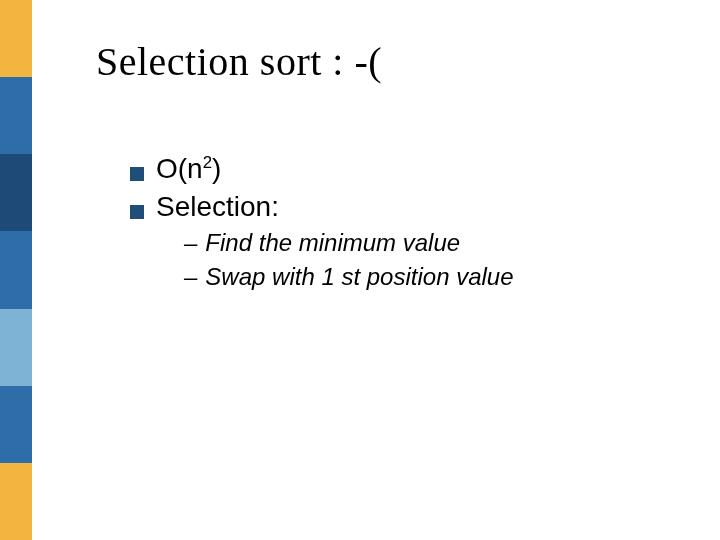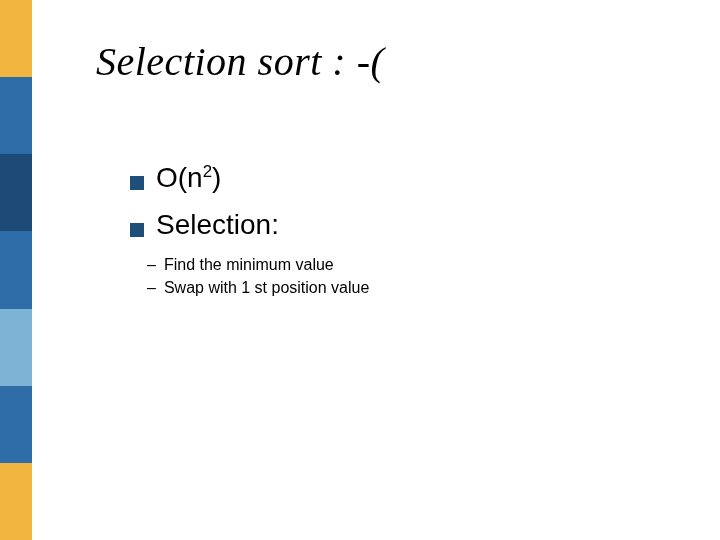--- a/index.html
+++ b/index.html
@@ -37,55 +37,55 @@
   .s6 { background: #f1b540; }
 
   .title {
     position: absolute;
     left: 96px;
     top: 38px;
     font-family: "Times New Roman", Times, serif;
     font-size: 40px;
     font-weight: 400;
     letter-spacing: 0.5px;
-    font-style: italic;
   }
 
   .body {
     position: absolute;
     left: 130px;
     top: 150px;
     width: 540px;
   }
   .lvl1 {
     font-size: 28px;
     line-height: 1.35;
-    margin: 9px 0;
+    margin: 0 0;
     display: flex;
     align-items: baseline;
   }
   .bullet-sq {
     display: inline-block;
     width: 14px;
     height: 14px;
     background: #1f4e79;
     margin-right: 12px;
     position: relative;
     top: 3px;
     flex: 0 0 auto;
   }
   .sup {
     font-size: 0.6em;
     vertical-align: super;
     line-height: 0;
   }
   .lvl2 {
-    font-size: 16px;
+    font-size: 24px;
     line-height: 1.45;
-    margin-left: 17px;
+    margin-left: 54px;
+    font-style: italic;
   }
   .lvl2 .dash {
     margin-right: 8px;
   }
 </style>
 </head>
 <body>
 
 <div class="slide">
 

